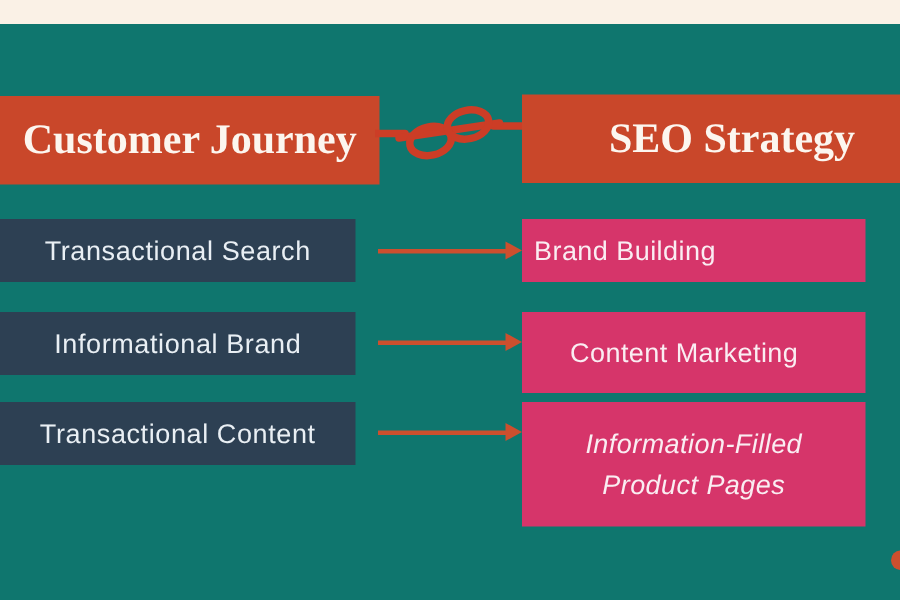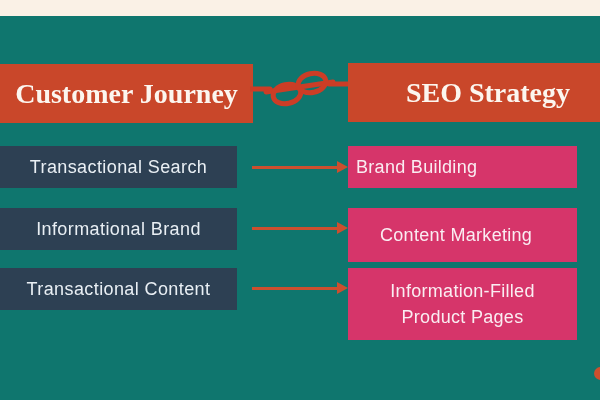--- a/index.html
+++ b/index.html
@@ -24,21 +24,21 @@
     display:flex;align-items:center;justify-content:center;white-space:nowrap;
   }
   .j1{top:130px;} .j2{top:192px;} .j3{top:252px;}
   
   .strategy{
     position:absolute;left:348px;width:229px;background:#D6356A;
     color:#FAEDF2;font-size:18px;letter-spacing:0.3px;text-align:center;
     display:flex;align-items:center;justify-content:flex-start;line-height:1.45;
     padding:0 8px;box-sizing:border-box;
   }
-  .s1{top:130px;height:42px;} .s2{top:192px;height:54px;padding-left:32px;} .s3{top:252px;height:72px;}
+  .s1{top:130px;height:42px;} .s2{top:192px;height:54px;padding-left:32px;} .s3{top:252px;height:83px;font-style:italic;}
   
   .arrow{position:absolute;left:252px;width:86px;height:3px;background:#CC4F2E;}
   .arrow::after{
     content:"";position:absolute;right:-10px;top:-5px;
     border-left:11px solid #CC4F2E;border-top:6.5px solid transparent;
     border-bottom:6.5px solid transparent;
   }
   .a1{top:150px;} .a2{top:211px;} .a3{top:271px;}
   
   .corner-dot{

